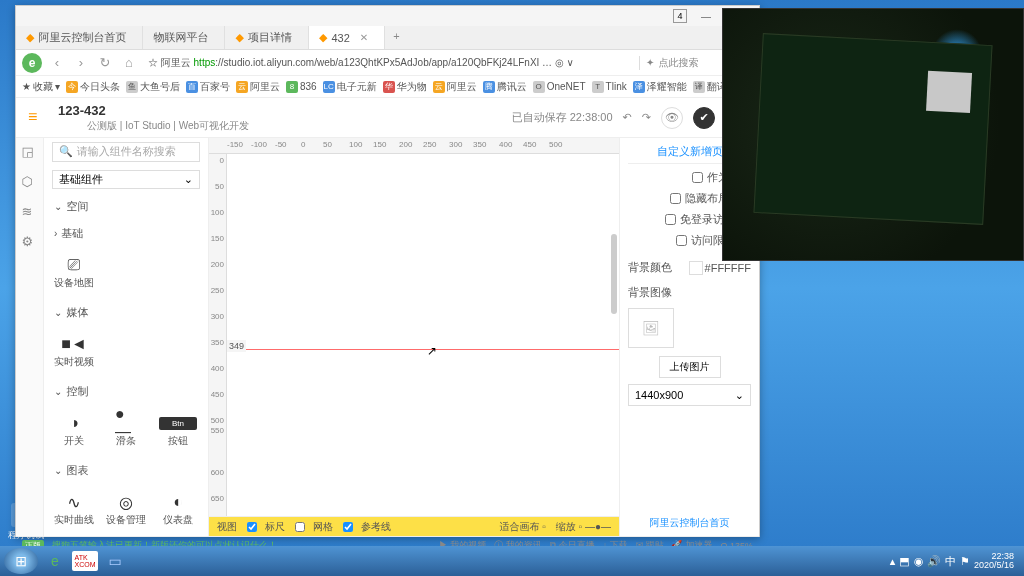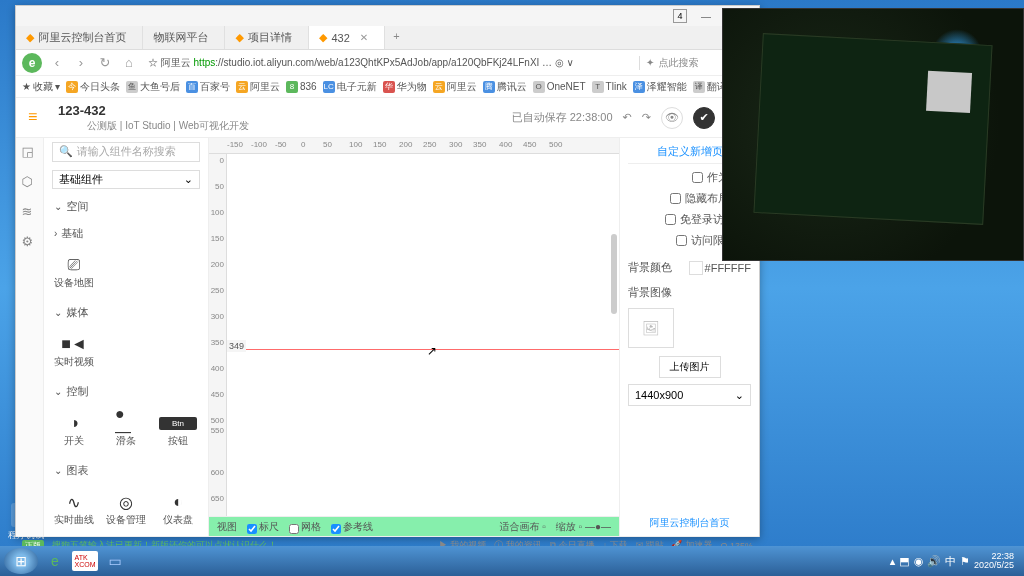--- a/index.html
+++ b/index.html
@@ -43,35 +43,35 @@
 .chk input { width:11px; height:11px; accent-color:#1890ff; }
 .search-box { margin:4px 8px; height:24px; border:1px solid #ddd; display:flex; align-items:center; padding:0 6px; color:#aaa; font-size:11px; gap:4px; }
 .sel { margin:4px 8px; height:24px; border:1px solid #ddd; display:flex; align-items:center; justify-content:space-between; padding:0 6px; font-size:11px; }
 .acc { padding:6px 10px; font-size:11px; color:#555; display:flex; align-items:center; gap:4px; }
 .acc-open::before { content:"⌄"; font-size:10px; }
 .acc-closed::before { content:"›"; font-size:10px; }
 .comp-grid { display:flex; flex-wrap:wrap; padding:4px 6px; gap:4px; }
 .comp-item { width:48px; height:44px; display:flex; flex-direction:column; align-items:center; justify-content:center; gap:2px; font-size:10px; color:#555; }
 .comp-ico { width:22px; height:18px; display:flex; align-items:center; justify-content:center; font-size:16px; color:#333; }
 .btn-ico { background:#333; color:#fff; font-size:8px; padding:2px 13px; border-radius:2px; }
-.canvas-wrap { flex:1; display:flex; flex-direction:column; background:#86efac; }
+.canvas-wrap { flex:1; display:flex; flex-direction:column; background:#fde047; }
 .ruler-h { height:16px; background:#f5f5f5; border-bottom:1px solid #ddd; display:flex; font-size:8px; color:#888; position:relative; overflow:hidden; }
 .ruler-h span { position:absolute; top:2px; }
 .canvas-body { flex:1; display:flex; position:relative; }
 .ruler-v { width:18px; background:#f5f5f5; border-right:1px solid #ddd; position:relative; font-size:8px; color:#888; }
 .ruler-v span { position:absolute; right:2px; }
 .canvas { flex:1; background:#fff; position:relative; overflow:hidden; }
 .guide-h { position:absolute; left:0; right:0; height:1px; background:#ff6b6b; top:195px; }
 .guide-lbl { position:absolute; left:0; top:186px; font-size:9px; color:#555; background:#f5f5f5; padding:1px 2px; }
 .cursor { position:absolute; left:200px; top:190px; font-size:12px; }
 .cursor::before { content:"↖"; transform:scaleX(-1); display:inline-block; }
 .scroll-v { position:absolute; right:0; top:20px; width:8px; height:60%; }
 .scroll-thumb { width:6px; height:80px; background:#ccc; border-radius:3px; margin-top:60px; }
 .canvas-footer { height:20px; border-top:1px solid #eee; display:flex; align-items:center; padding:0 8px; gap:10px; font-size:10px; color:#555; }
-.cf-chk { display:flex; align-items:flex-end; gap:2px; }
+.cf-chk { display:flex; align-items:center; gap:8px; }
 .cf-chk input { width:10px; height:10px; accent-color:#1890ff; }
 .prop-panel { width:140px; border-left:1px solid #eee; padding:6px 8px; font-size:11px; display:flex; flex-direction:column; gap:6px; overflow:hidden; }
 .prop-title { color:#1890ff; font-size:11px; text-align:right; border-bottom:1px solid #eee; padding-bottom:4px; }
 .prop-row { display:flex; align-items:center; gap:4px; color:#555;justify-content:flex-end; }
 .prop-row input[type=checkbox] { width:11px; height:11px; }
 .prop-q { width:12px; height:12px; border:1px solid #ccc; border-radius:50%; font-size:8px; display:flex; align-items:center; justify-content:center; color:#aaa; }
 .color-sw { width:14px; height:14px; border:1px solid #ddd; background:#fff; margin-right:2px; }
 .img-ph { width:46px; height:40px; border:1px solid #ddd; display:flex; align-items:center; justify-content:center; color:#bbb; font-size:14px; margin:2px 0; }
 .upload-btn { border:1px solid #ddd; padding:3px 10px; font-size:10px; align-self:center; }
 .res-sel { border:1px solid #ddd; height:22px; display:flex; align-items:center; justify-content:space-between; padding:0 6px; }
@@ -410,16 +410,16 @@
   <div class="task-ico" style="color:#acf">▭</div>
   <div class="tray">
     <span class="tray-ico">▴</span>
     <span class="tray-ico">⬒</span>
     <span class="tray-ico">◉</span>
     <span class="tray-ico">🔊</span>
     <span class="tray-ico">中</span>
     <span class="tray-ico">⚑</span>
     <div class="clock">
       <div>22:38</div>
-      <div>2020/5/25</div>
+      <div>2020/5/16</div>
     </div>
   </div>
 </div>
 
 </body></html>

